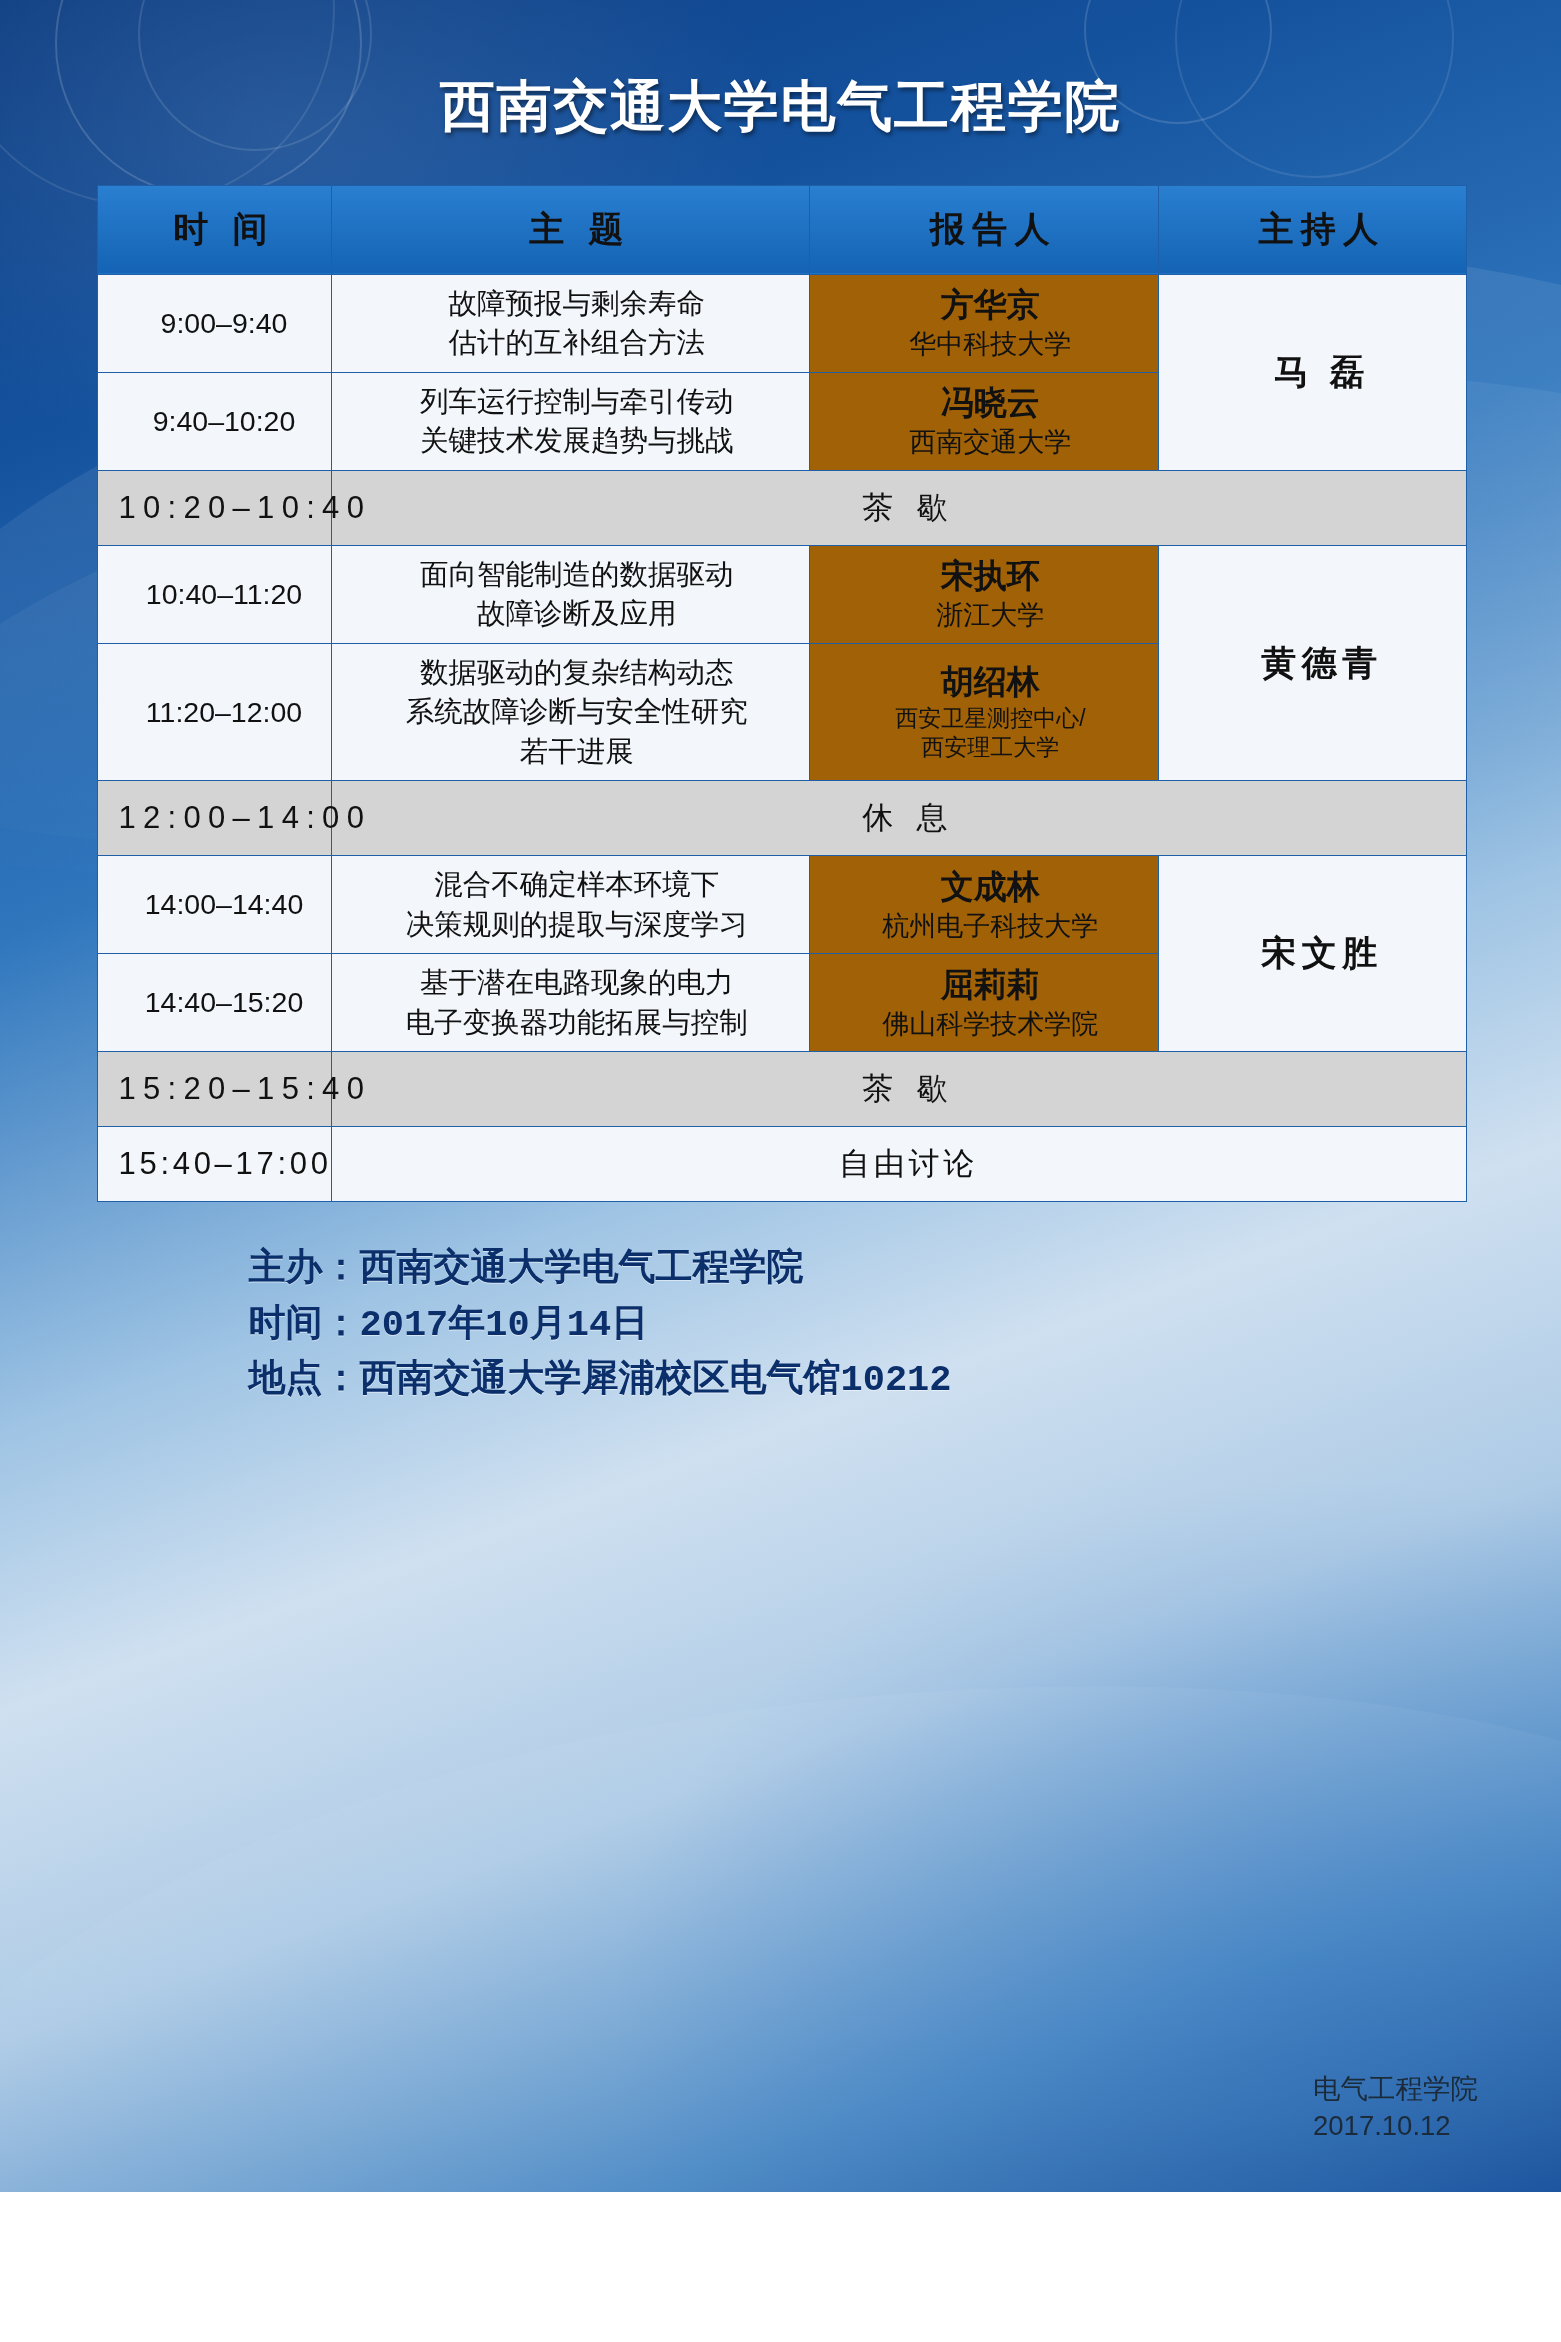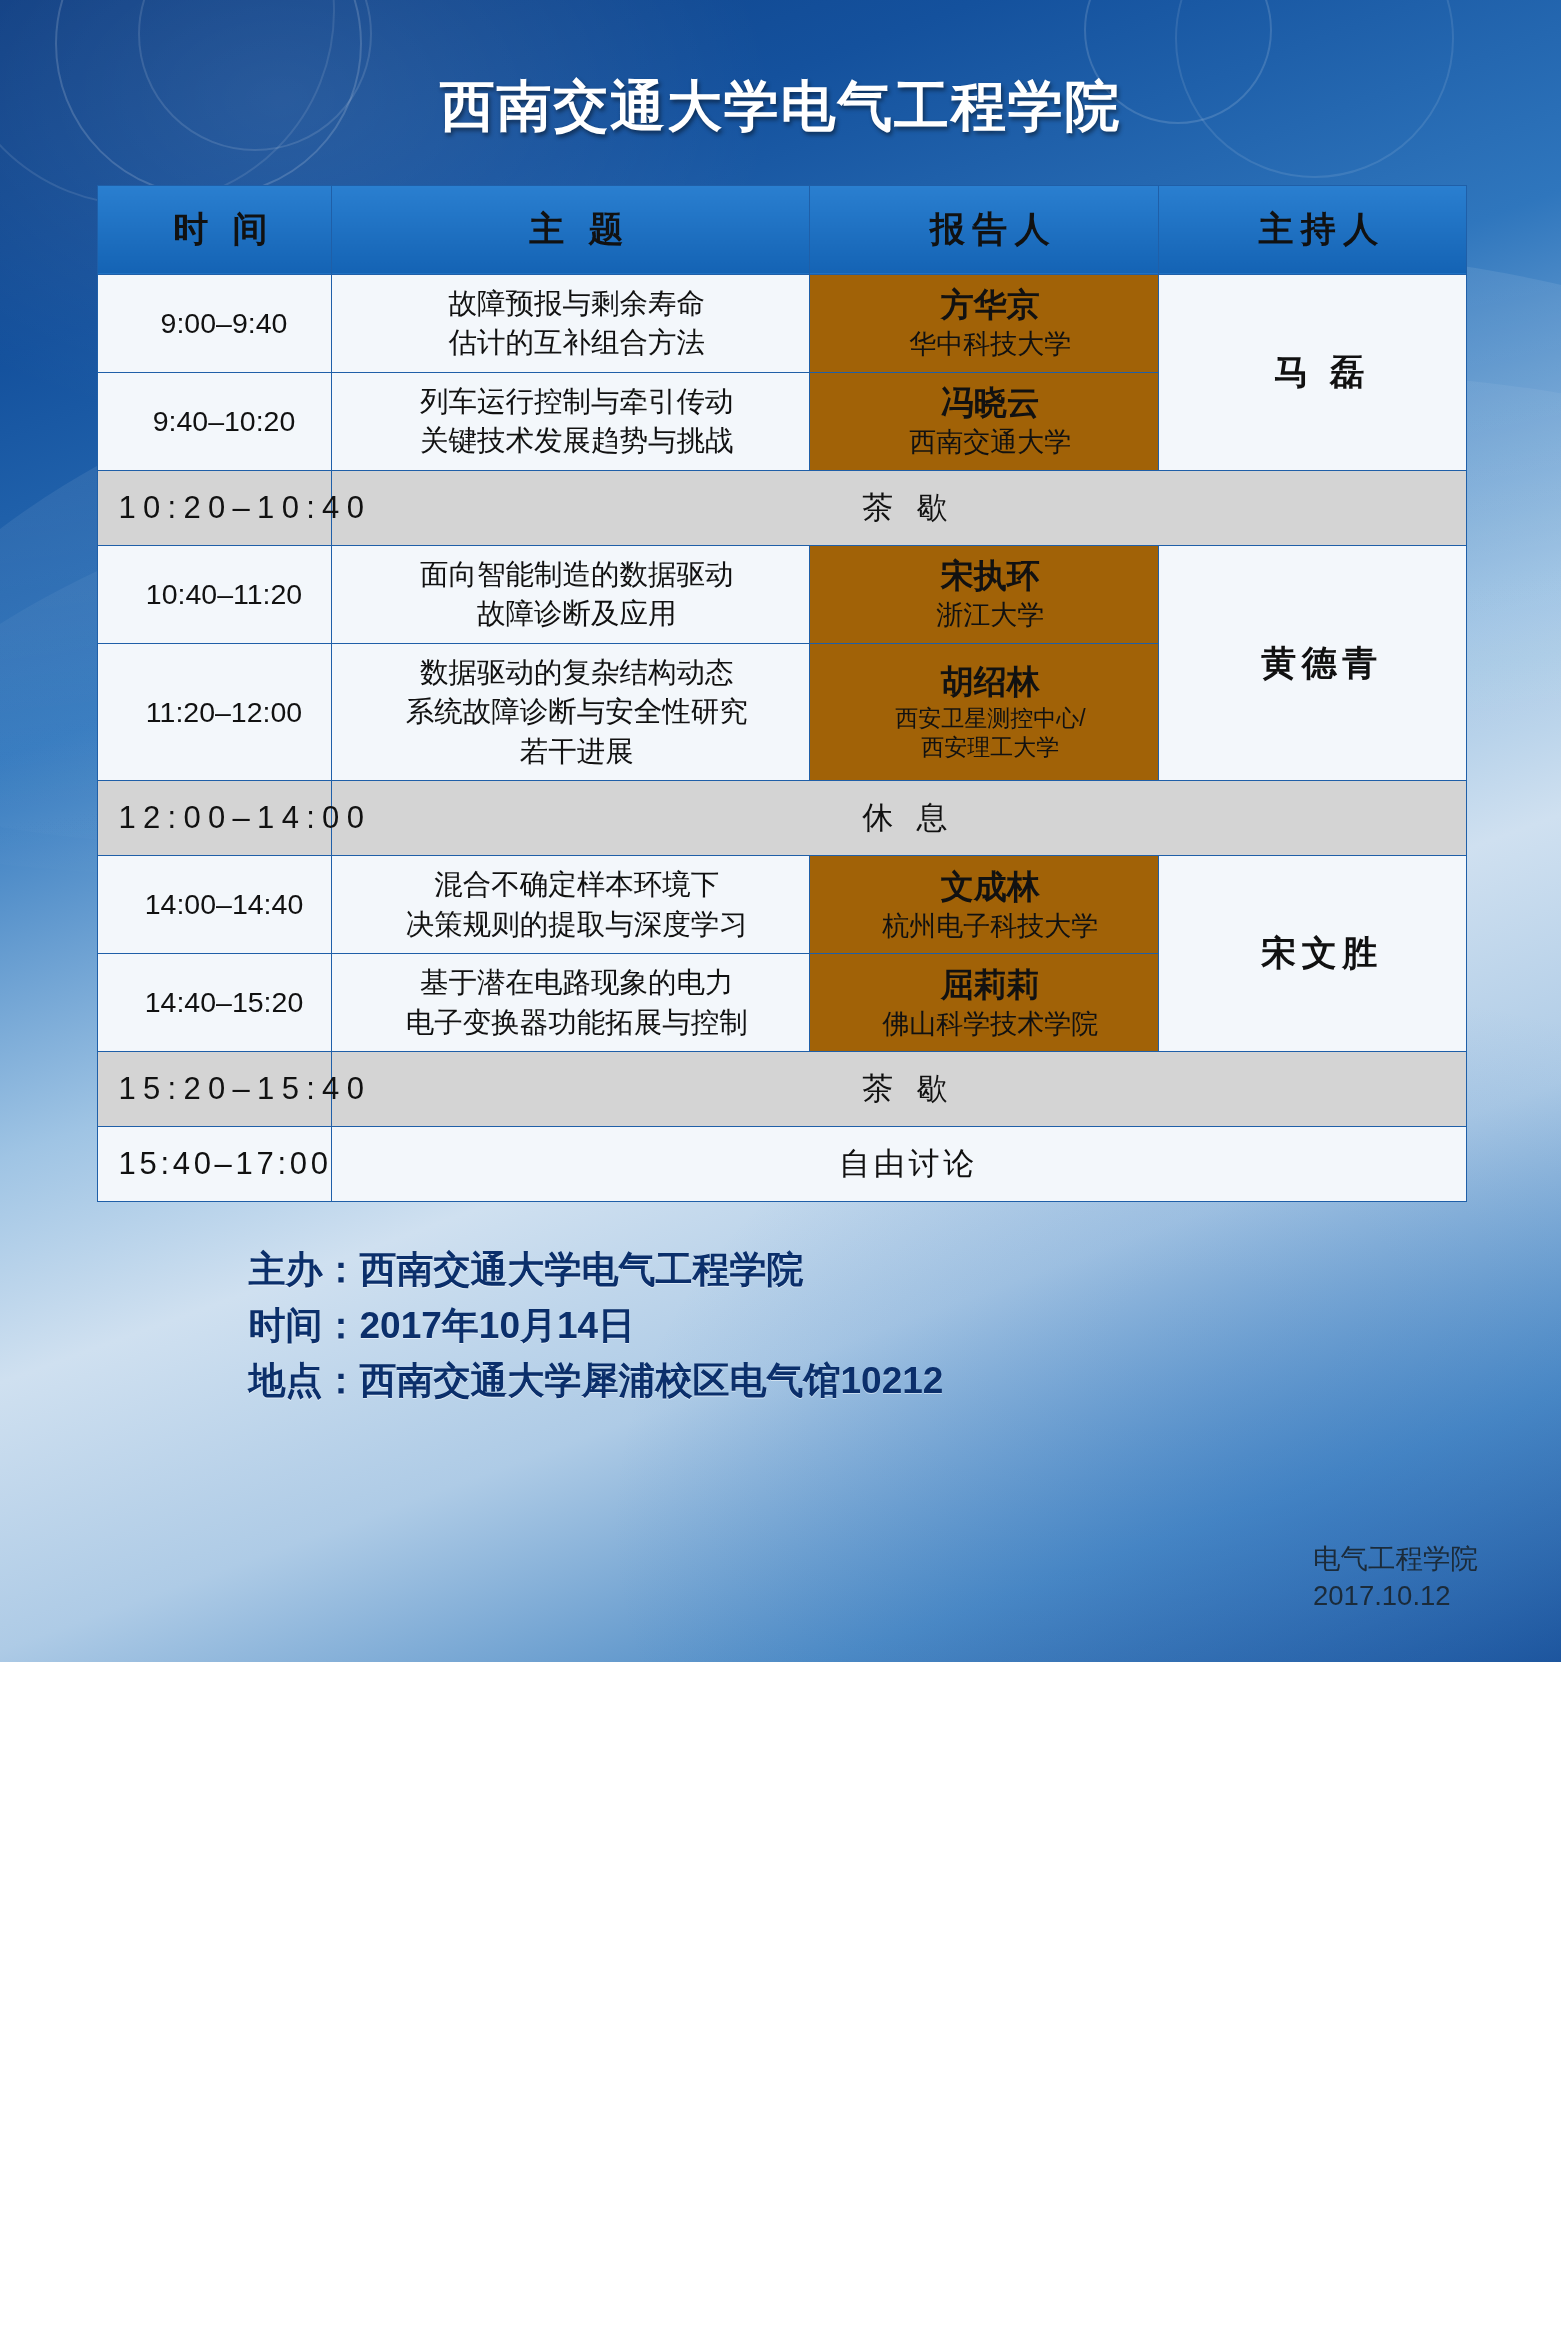--- a/index.html
+++ b/index.html
@@ -8,21 +8,21 @@
   }
   body {
     width: 1561px;
     height: 2343px;
     font-family: "Liberation Sans", sans-serif;
     overflow: hidden;
   }
   .poster {
     position: relative;
     width: 1561px;
-    height: 1662px;
+    height: 2192px;
     background:
       radial-gradient(ellipse 826px 551px at 18% 6%, rgba(255,255,255,0.10), rgba(255,255,255,0) 60%),
       radial-gradient(ellipse 1102px 826px at 85% 92%, rgba(40,110,190,0.35), rgba(40,110,190,0) 65%),
       linear-gradient(160deg, #0d3d82 0%, #14519d 16%, #2f76bd 34%, #9fc4e4 52%, #cfe0f0 62%, #aecbe6 74%, #4f8cc6 88%, #1a4f96 100%);
       overflow: hidden;
   }
   
   .swirl {
     position: absolute;
     border-radius: 50%;
@@ -152,20 +152,21 @@
     margin: 40px auto 0 auto;
     width: 1368px;
     color: #0b2f6b;
   }
   .footer .line {
     font-size: 37px;
     font-weight: bold;
     line-height: 1.5;
     padding-left: 152px;
     text-shadow: 0 0.9px 0 rgba(255,255,255,0.5);
+    font-family: Liberation Mono, monospace;
   }
   .signature {
     position: absolute;
     right: 83px;
     bottom: 48px;
     text-align: left;
     color: #1b2b3a;
     font-size: 27.5px;
     line-height: 1.35;
   }

